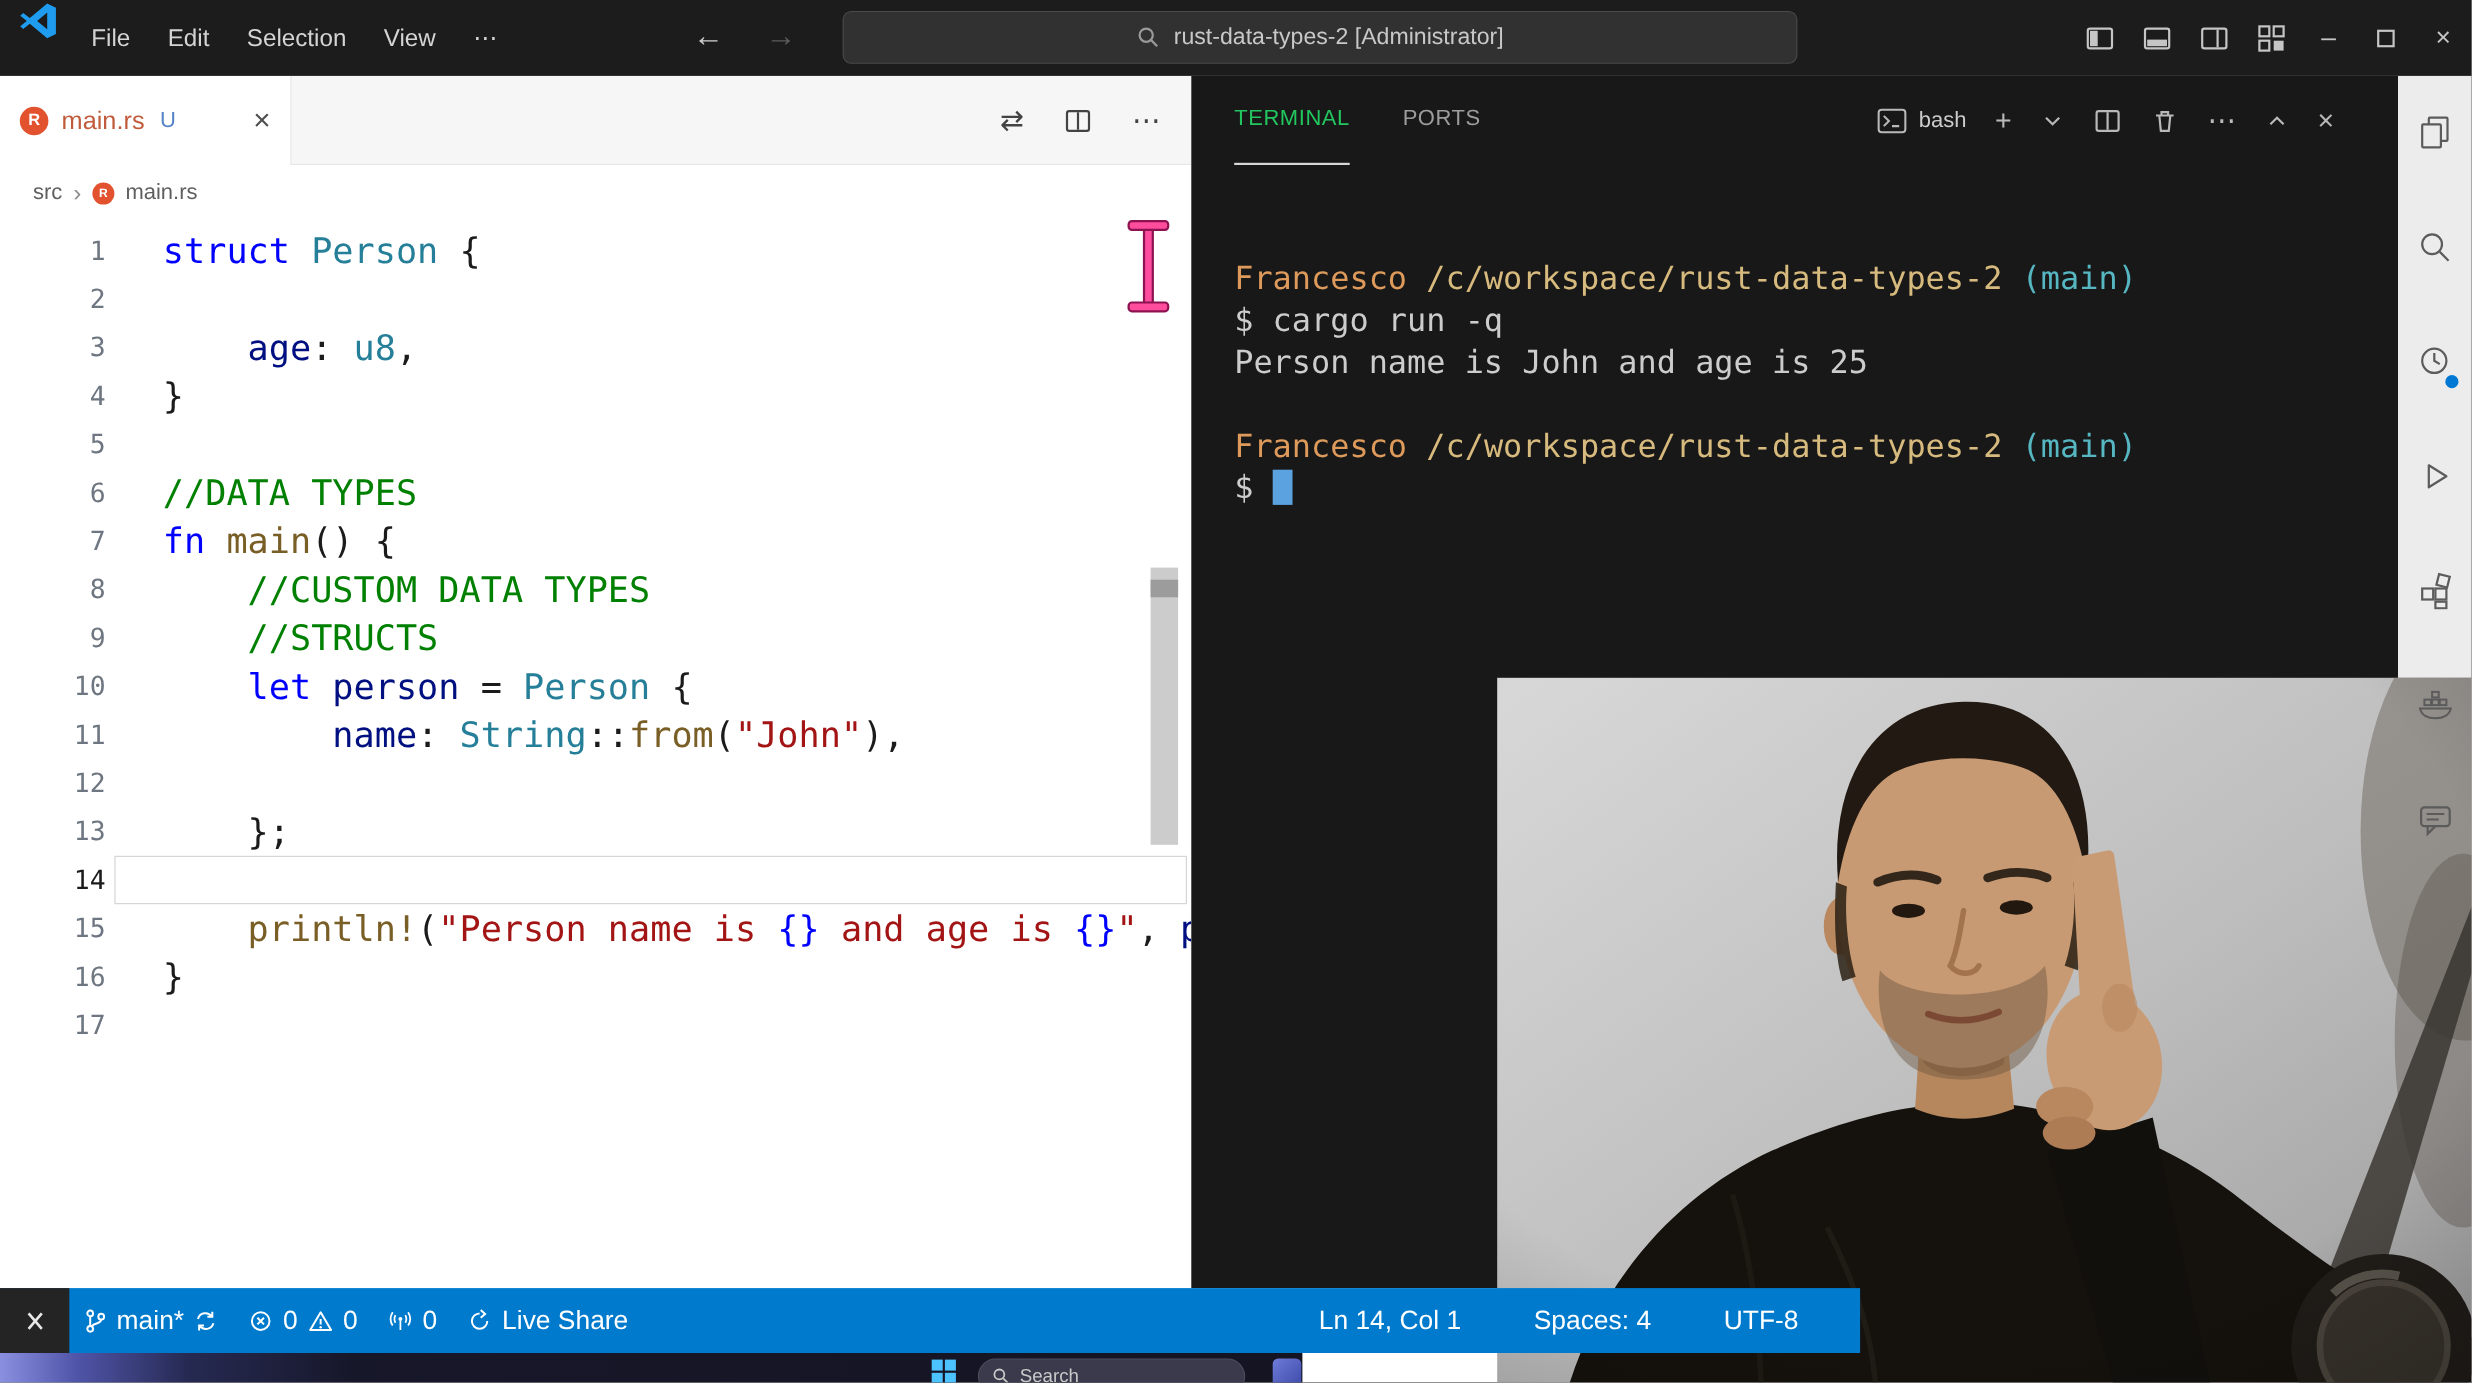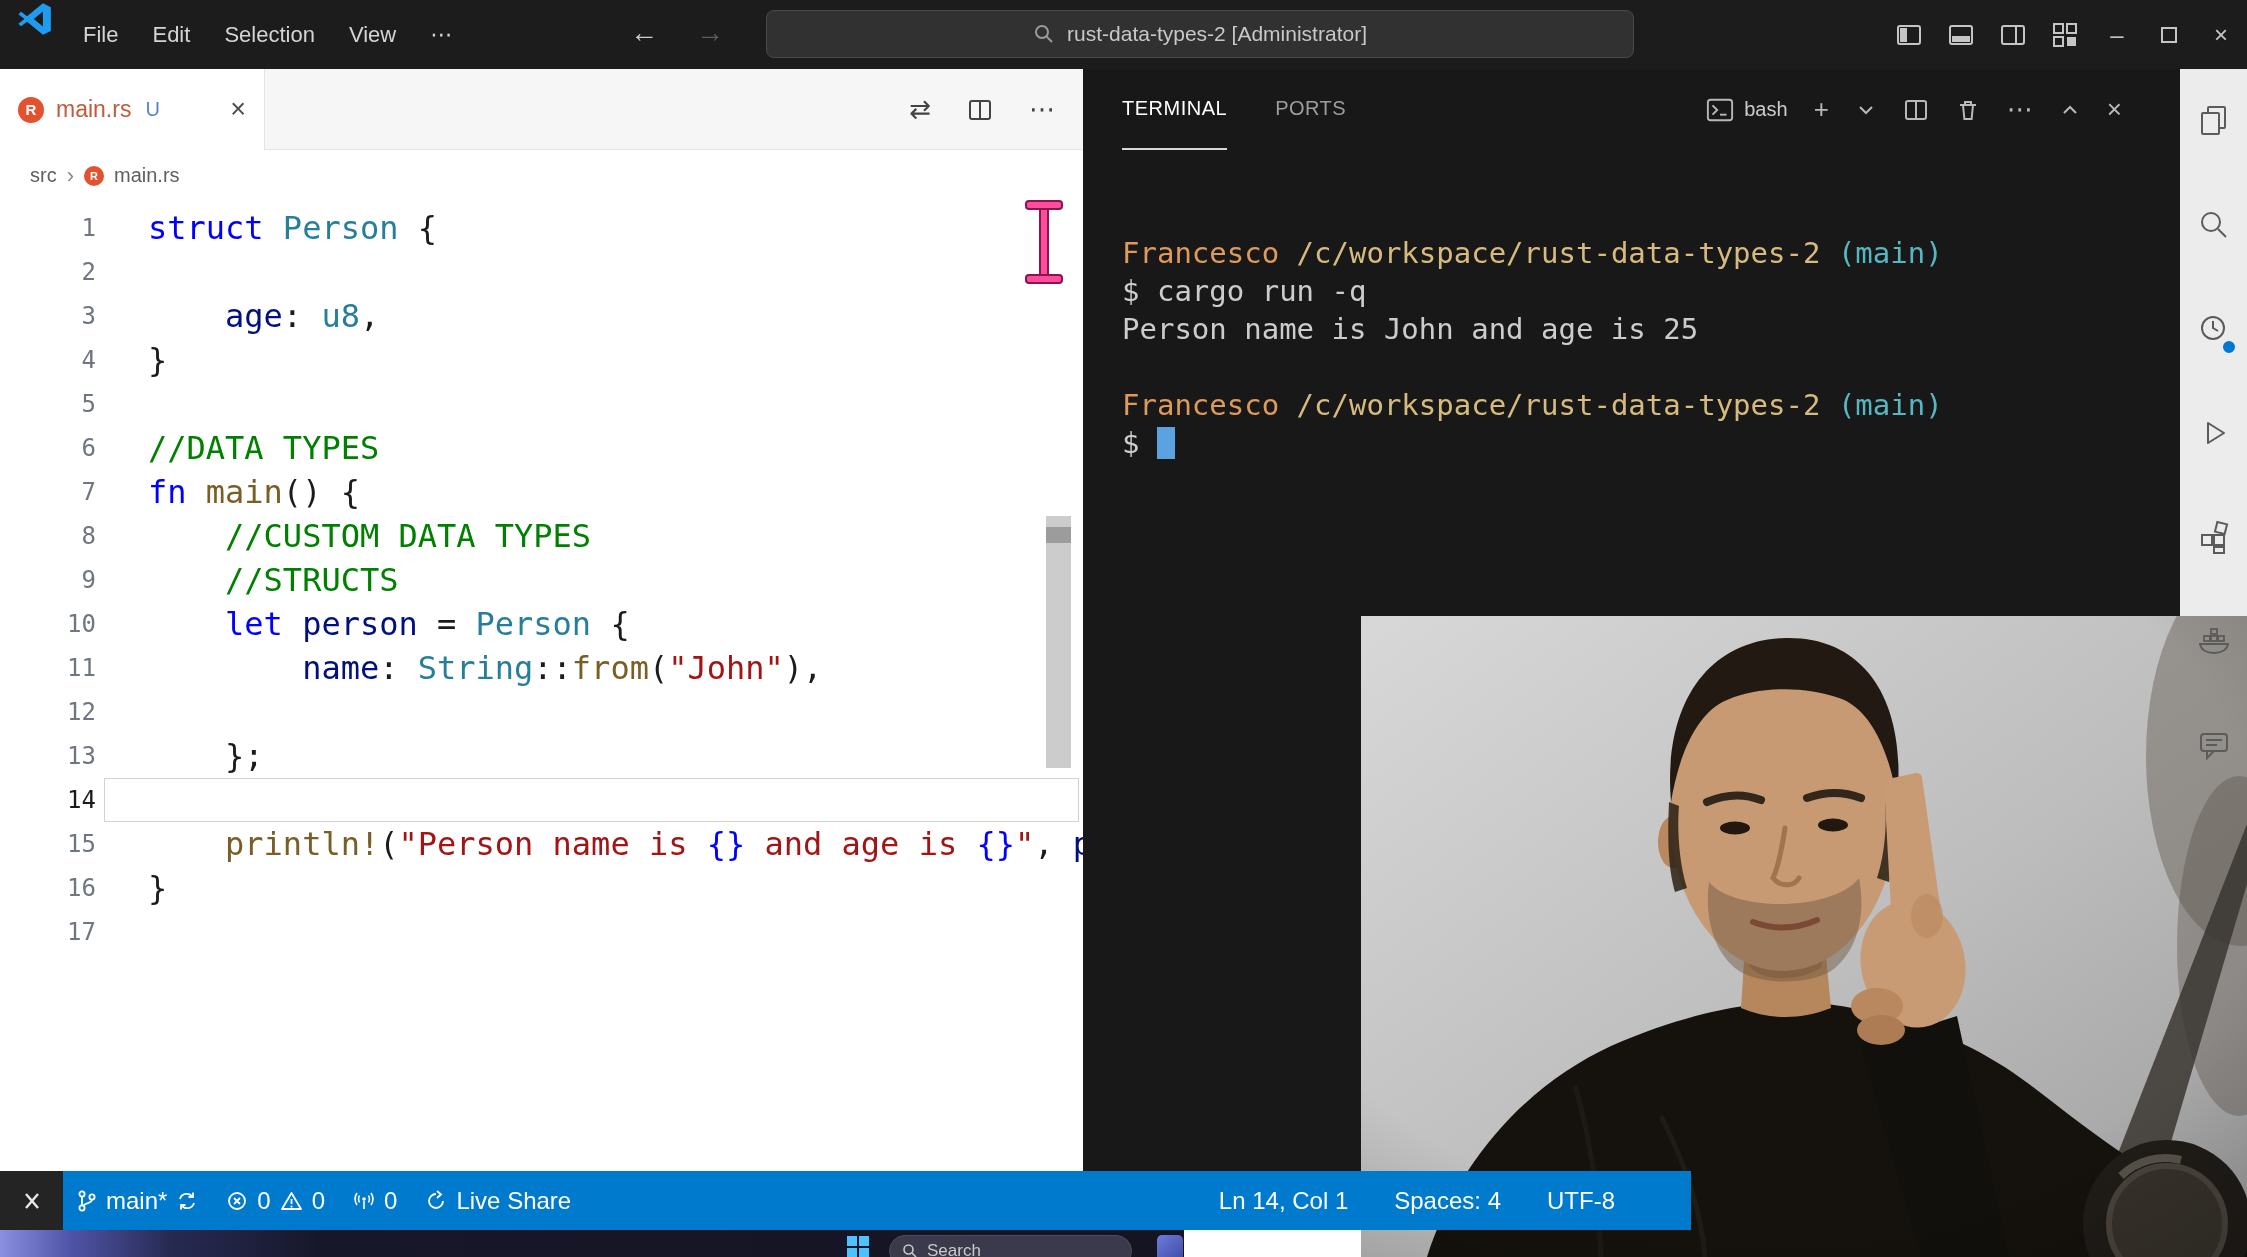--- a/index.html
+++ b/index.html
@@ -44,21 +44,21 @@
   .tok-kw{color:var(--c-kw)} .tok-type{color:var(--c-type)} .tok-var{color:var(--c-var)}
   .tok-fn{color:var(--c-fn)} .tok-str{color:var(--c-str)} .tok-num{color:var(--c-num)}
   .tok-comment{color:var(--c-comment)} .tok-plain{color:var(--c-plain)} .tok-fmt{color:var(--c-fmt)}
   .scroll-thumb{position:absolute;left:1046px;top:516px;width:25px;height:252px;background:rgba(110,110,110,.35);z-index:2}
   .scroll-mark{position:absolute;left:1046px;top:527px;width:25px;height:16px;background:#9c9c9c;z-index:2}
 
   
   .terminal-region{position:absolute;left:1083px;top:69px;width:1097px;height:1102px;background:#181818;overflow:hidden}
   .panel-header{position:absolute;left:0;top:0;width:100%;height:81px;display:flex;align-items:center;padding-left:39px}
   .panel-tab{font-size:20px;letter-spacing:.5px;color:#9d9d9d;margin-right:48px;height:81px;display:flex;align-items:center;border-bottom:2px solid transparent}
-  .panel-tab.active{color:#ffffff;border-bottom-color:#d7d7d7}
+  .panel-tab.active{color:#22c55e;border-bottom-color:#d7d7d7}
   .panel-actions{position:absolute;right:58px;top:0;height:81px;display:flex;align-items:center;gap:26px;color:#b9b9b9}
   .pbtn{display:flex;align-items:center;justify-content:center;font-size:26px;color:#b9b9b9}
   .shell-group{display:flex;align-items:center;gap:10px;font-size:20px;color:#cccccc}
   .terminal-output{position:absolute;left:0;top:81px;right:0;bottom:0;padding:84px 0 0 39px;font-family:"DejaVu Sans Mono",monospace;font-size:29px}
   .term-line{height:38px;line-height:38px;white-space:pre;color:var(--c-t_plain)}
   .tok-t_user{color:var(--c-t_user)} .tok-t_path{color:var(--c-t_path)} .tok-t_branch{color:var(--c-t_branch)} .tok-t_plain{color:var(--c-t_plain)}
   .term-cursor{display:inline-block;width:18px;height:32px;background:var(--c-cursor);vertical-align:-6px}
 
   
   .activity-bg{position:absolute;left:2180px;top:69px;width:67px;height:1188px;background:#ececec;z-index:1}
@@ -67,21 +67,21 @@
   .abtn svg{display:block}
   .badge-dot{position:absolute;right:10px;bottom:26px;width:16px;height:16px;border-radius:50%;background:#0078d4;border:2px solid #ececec}
 
   
   .webcam{position:absolute;left:1361px;top:616px;width:886px;height:641px;z-index:5}
 
   
   .statusbar{position:absolute;left:0;top:1171px;width:1691px;height:59px;background:var(--c-statusbar);color:#fff;display:flex;align-items:center;font-size:24px;z-index:7}
   .remote-block{width:63px;height:59px;background:#242424;display:flex;align-items:center;justify-content:center;flex:none}
   .sb-item{display:flex;align-items:center;gap:9px;padding:0 14px;height:100%}
-  .sb-right{margin-left:auto;display:flex;align-items:center;gap:46px;padding-right:76px}
+  .sb-right{margin-left:auto;display:flex;align-items:center;gap:66px;padding-right:56px}
   .sb-right .sb-item{padding:0}
   .statusbar svg{display:block}
 
   
   .taskbar{position:absolute;left:0;top:1230px;width:1184px;height:27px;z-index:7;overflow:hidden;
     background:linear-gradient(90deg,#8a8fe0 0px,#5054a8 70px,#262a52 170px,#17172a 320px,#141422 100%)}
   .tb-start{position:absolute;left:845px;top:4px}
   .tb-search{position:absolute;left:889px;top:5px;width:243px;height:32px;border-radius:16px;background:#3a3a4c;border:1px solid #4d4d60;display:flex;align-items:center;gap:9px;padding-left:12px;color:#c9c9c9;font-size:17px}
   .tb-icon{position:absolute;top:5px;width:26px;height:26px;border-radius:5px}
 

